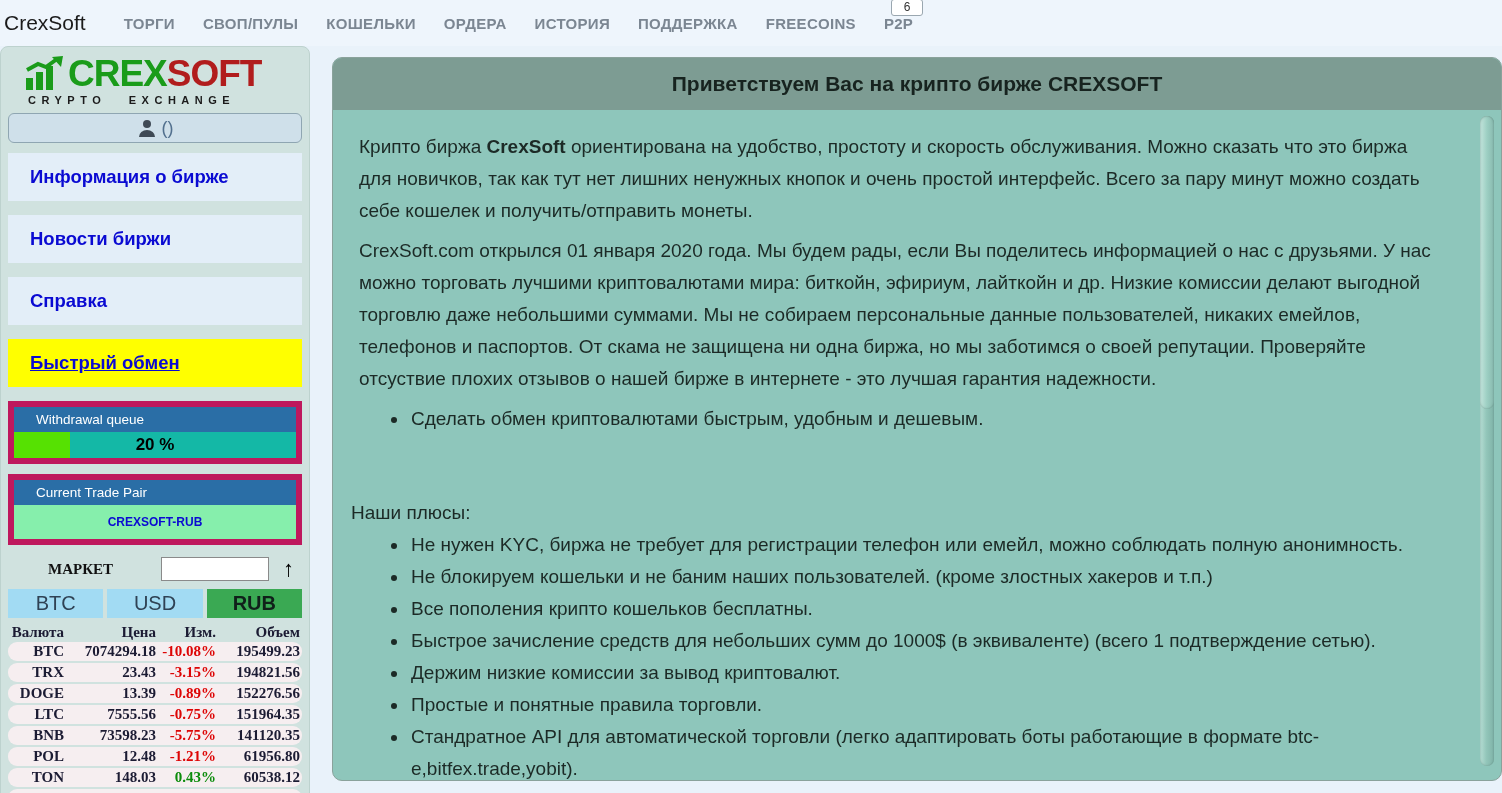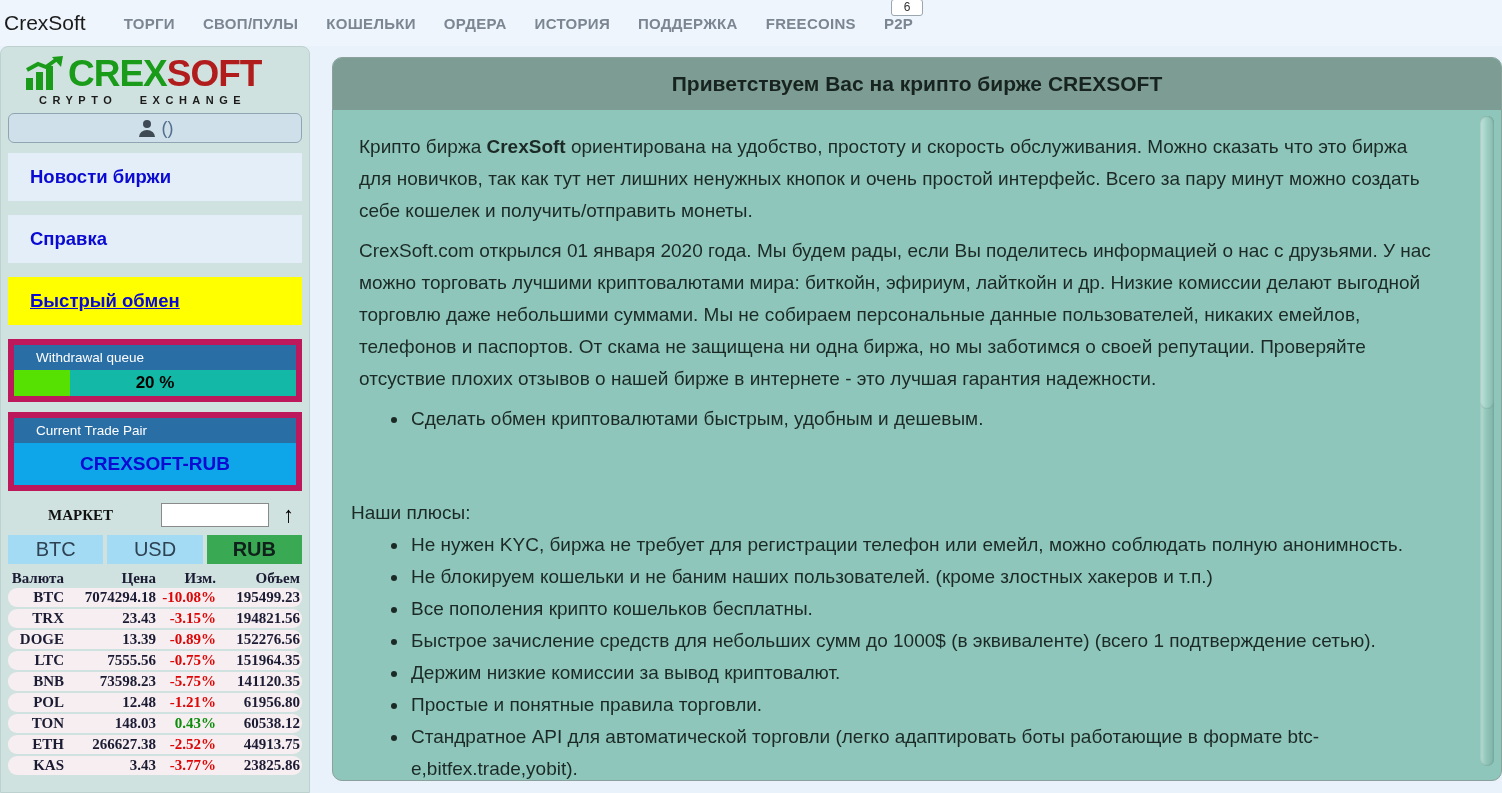--- a/index.html
+++ b/index.html
@@ -36,21 +36,21 @@
     border:1px solid #bdd2ce; border-radius:8px 8px 0 0;
     padding:4px 5px; flex-shrink:0;
   }
   .logo { display:flex; align-items:flex-start; padding:4px 0 0 18px; flex-direction:column; }
   .logo-line { display:flex; align-items:center; }
   .logo-text { font-size:37px; font-weight:800; letter-spacing:-1px; line-height:38px; }
   .logo-green { color:#1a9c1a; }
   .logo-red { color:#b11d1d; }
   .logo-sub {
     font-size:11px; font-weight:bold; color:#1b1b1b;
-    letter-spacing:5.5px; word-spacing:14px; margin:1px 0 0 15px; white-space:nowrap;
+    letter-spacing:5.5px; word-spacing:14px; margin:1px 0 0 4px; white-space:nowrap;
   }
   .userbar {
     height:30px; margin:7px 2px 10px 2px; background:#cfe0ea;
     border:1px solid #8fa6b2; border-radius:6px;
     display:flex; align-items:center; justify-content:center; gap:5px; cursor:pointer;
   }
   .userbar-label { font-size:18px; color:#52708e; }
 
   .menu-item {
     height:48px; background:#e3eef8; margin:0 2px 14px 2px;
@@ -64,22 +64,22 @@
     height:25px; background:#2a6ea6; color:#fff; font-size:13.5px;
     display:flex; align-items:center; padding-left:22px;
   }
   .progress { height:26px; background:#14b8a6; position:relative; }
   .progress-fill { height:100%; background:#56e102; }
   .progress-label {
     position:absolute; inset:0; display:flex; align-items:center; justify-content:center;
     font-size:17px; font-weight:bold; color:#000;
   }
   .pair-value {
-    height:42px; background:#0ea5e9; display:flex; align-items:center; justify-content:center;
-    font-size:19px; font-weight:bold; color:#0a0ad2; cursor:pointer;
+    height:34px; background:#86efac; display:flex; align-items:center; justify-content:center;
+    font-size:12px; font-weight:bold; color:#0a0ad2; cursor:pointer;
   }
 
   .market-row { display:flex; align-items:center; margin:8px 2px 6px 2px; height:28px; }
   .market-label {
     font-family:"Liberation Serif", serif; font-weight:bold; font-size:15px;
     color:#111; margin-left:40px;
   }
   .market-input {
     width:108px; height:24px; margin-left:48px; border:1px solid #8a8a8a;
     background:#fff; outline:none; font-size:14px; padding:0 4px;
@@ -179,20 +179,23 @@
       <span style="display:flex;">
         <svg width="20" height="20" viewBox="0 0 20 20">
           <circle cx="10" cy="6" r="4" fill="#3f4a55"></circle>
           <path d="M2,19 a8,7 0 0 1 16,0 z" fill="#3f4a55"></path>
         </svg>
       </span>
       <span class="userbar-label">()</span>
     </div>
 
     <div class="menu-item">
+        <span>Информация о бирже</span>
+      </div>
+    <div class="menu-item">
         <span>Новости биржи</span>
       </div>
     <div class="menu-item">
         <span>Справка</span>
       </div>
     <div class="menu-item active">
         <span>Быстрый обмен</span>
       </div>
 
     <div class="info-box">

